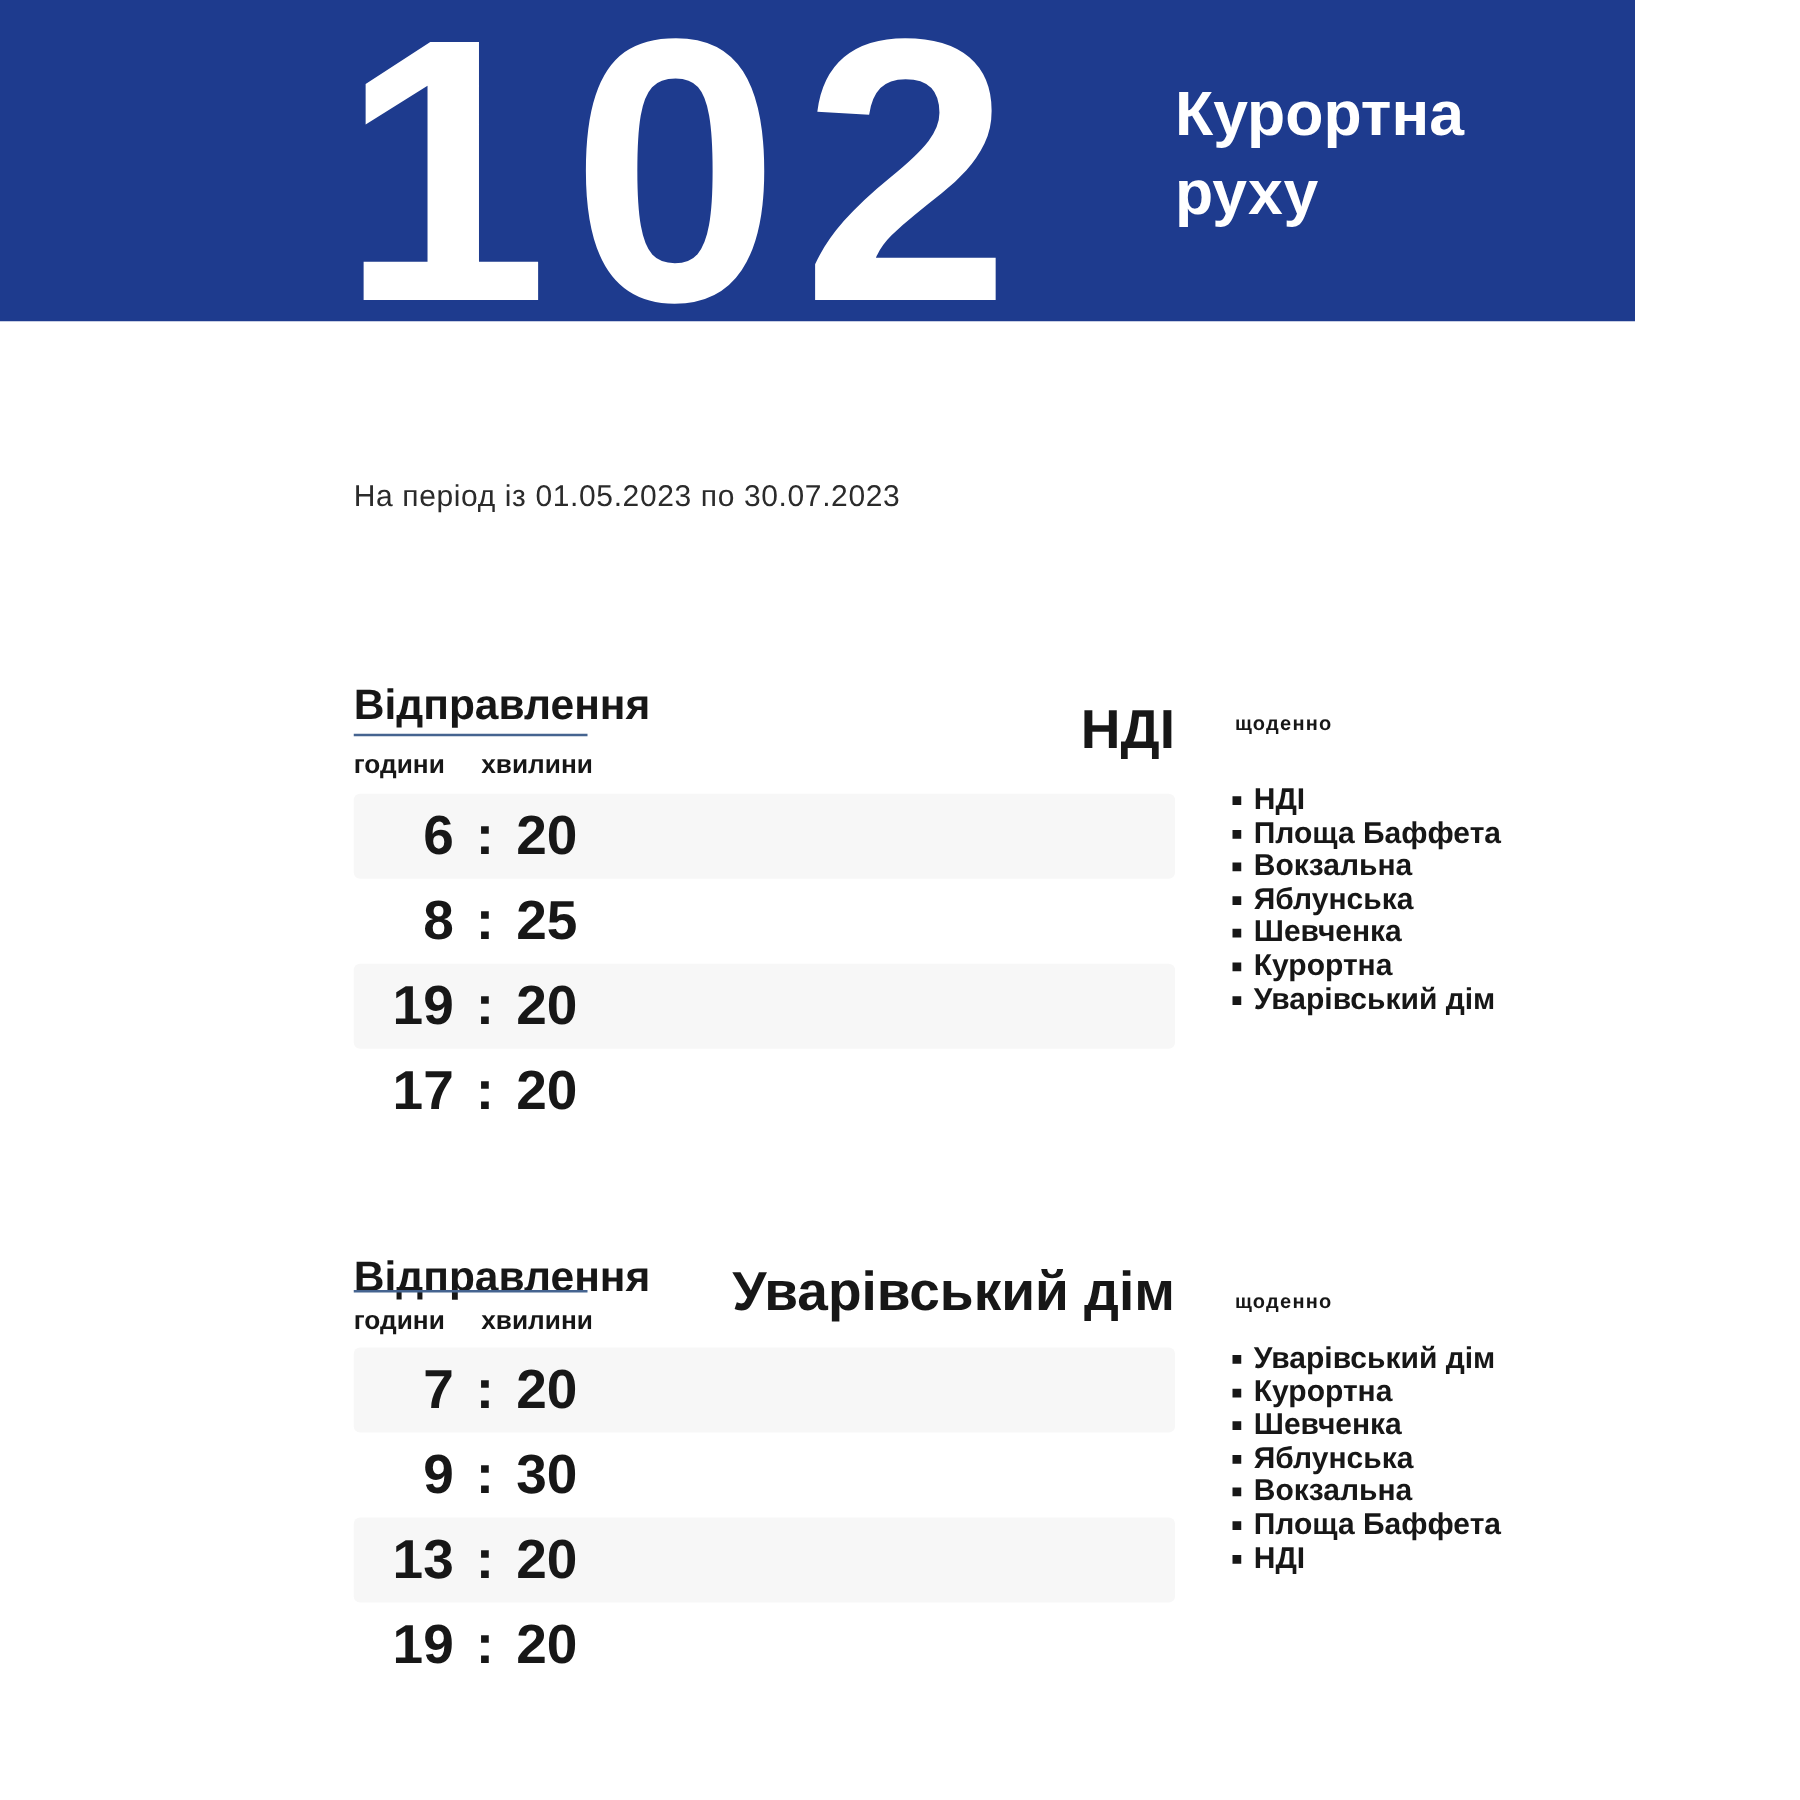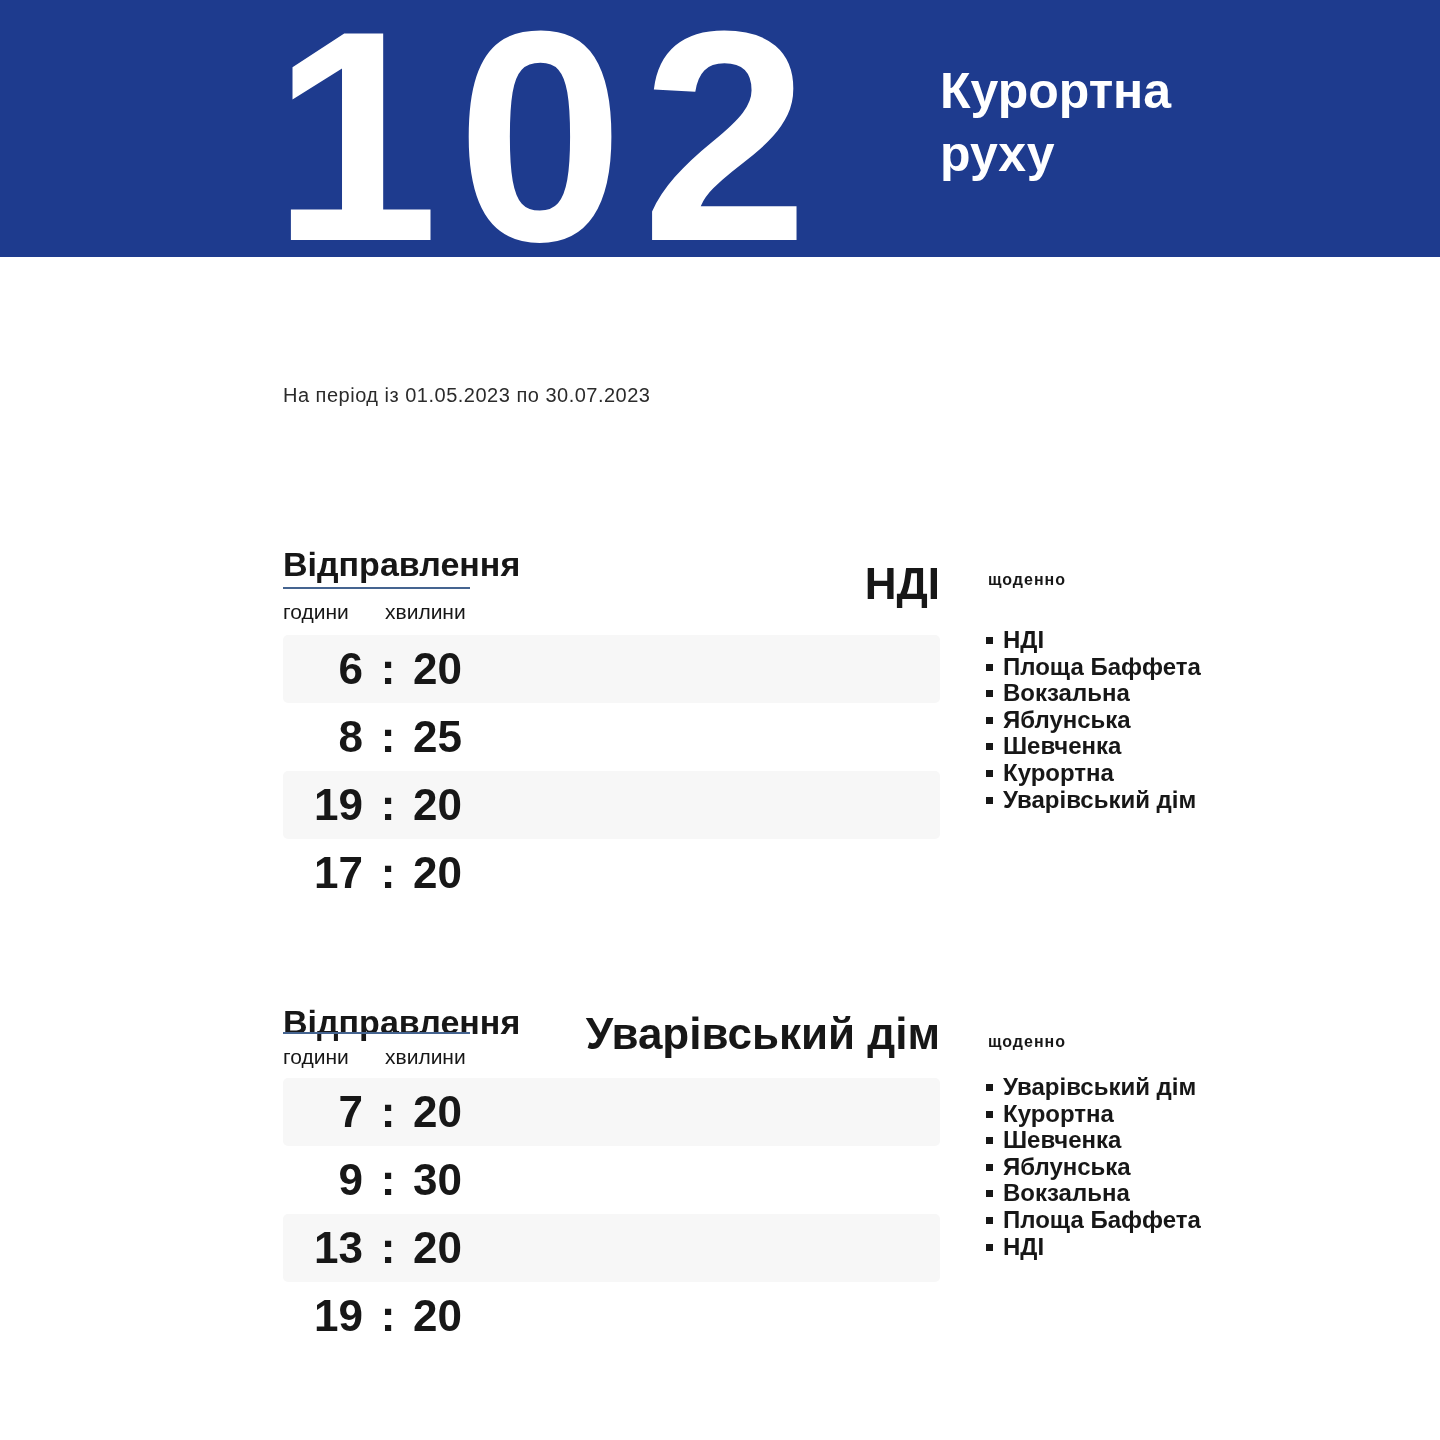--- a/index.html
+++ b/index.html
@@ -17,21 +17,21 @@
     height:1440px;
     background:#ffffff;
     overflow:hidden;
     font-family:"Liberation Sans", sans-serif;
     color:var(--ink);
   }
 
   
   .band {
     position:absolute; left:0; top:0;
-    width:1440px; height:257px;
+    width:1308px; height:257px;
     background:var(--brand);
   }
   .route-number {
     position:absolute; left:272px; top:-14px;
     font-size:300px; font-weight:800; line-height:1;
     letter-spacing:18px; color:#ffffff; white-space:nowrap;
   }
   .band-title {
     position:absolute; left:940px; top:60px;
     font-size:50px; font-weight:700; line-height:63px;
@@ -39,21 +39,21 @@
   }
 
   
   .route-title {
     position:absolute; left:281px; top:320px;
     font-size:58px; font-weight:800; line-height:1;
     letter-spacing:1px; color:var(--title-blue); white-space:nowrap;
   }
   .route-period {
     position:absolute; left:283px; top:384px;
-    font-size:20px; font-weight:500; letter-spacing:0.5px;
+    font-size:24px; font-weight:500; letter-spacing:0.5px;
     color:#2b2b2b; white-space:nowrap;
   }
 
   
   .section { position:absolute; left:283px; width:960px; height:410px; }
   .section-a { top:545px; }
   .section-b { top:995px; }
 
   .dep-label {
     position:absolute; left:0; top:0;
@@ -62,21 +62,21 @@
   .section-b .dep-label { top:8px; }
 
   .dep-underline {
     position:absolute; left:0; top:42px;
     width:187px; height:2px; background:var(--underline);
   }
   .section-b .dep-underline { top:37px; }
 
   .col-labels { position:absolute; left:0; top:55px; width:300px; }
   .section-b .col-labels { top:50px; }
-  .col-label { position:absolute; top:0; font-size:21px; font-weight:400; color:var(--ink); white-space:nowrap;text-align:right; }
+  .col-label { position:absolute; top:0; font-size:21px; font-weight:700; color:var(--ink); white-space:nowrap;text-align:right; }
   .col-label.hours-col { left:0; }
   .col-label.minutes-col { left:102px; }
 
   .direction {
     position:absolute; left:0; top:14px; width:657px;
     text-align:right; font-size:44px; font-weight:800;
     color:var(--ink); white-space:nowrap;
   }
 
   .freq {

